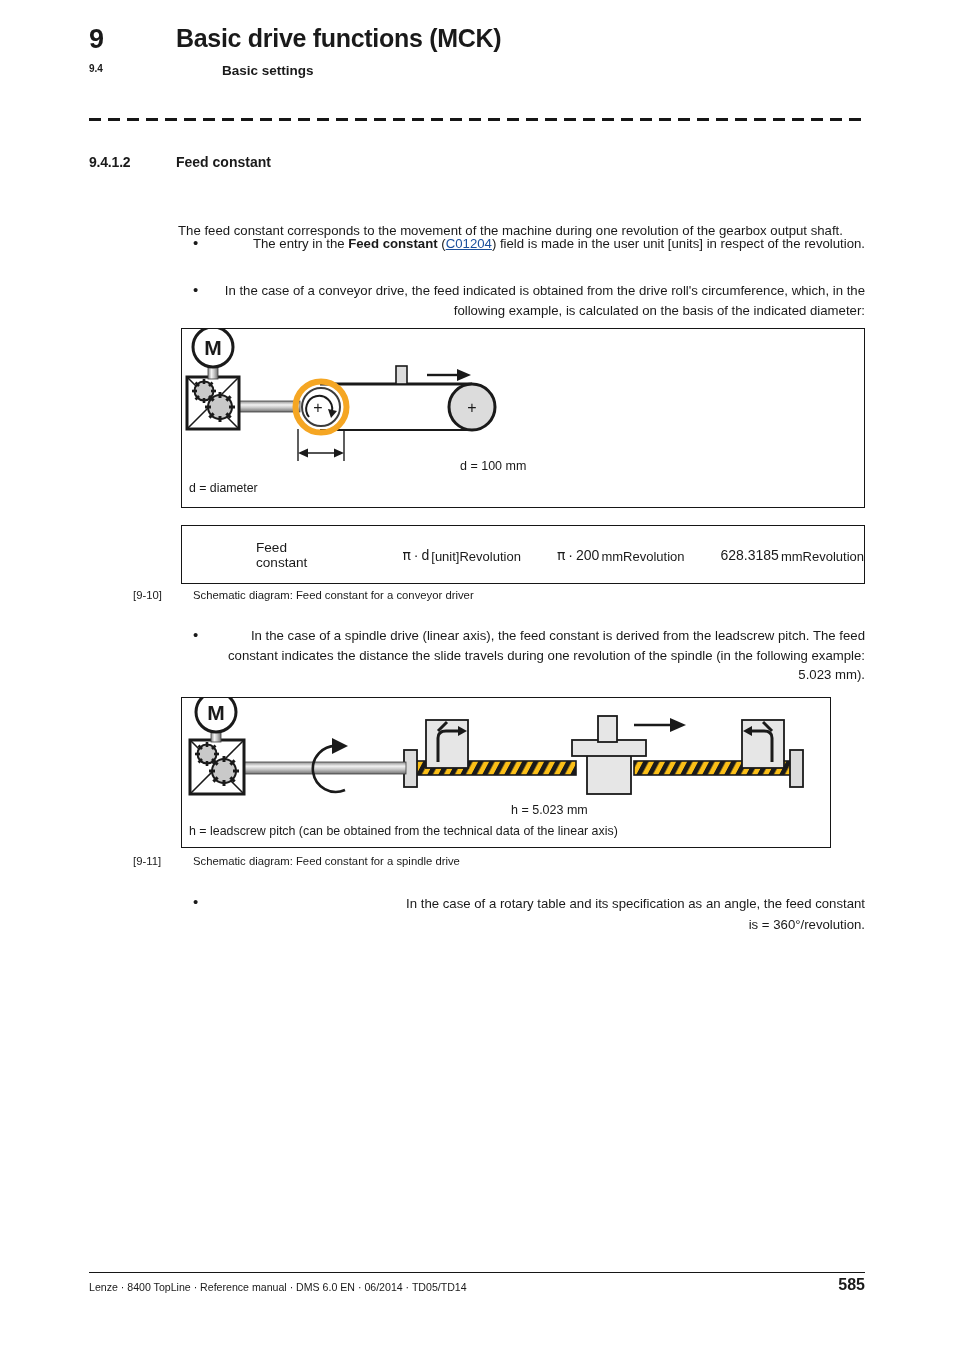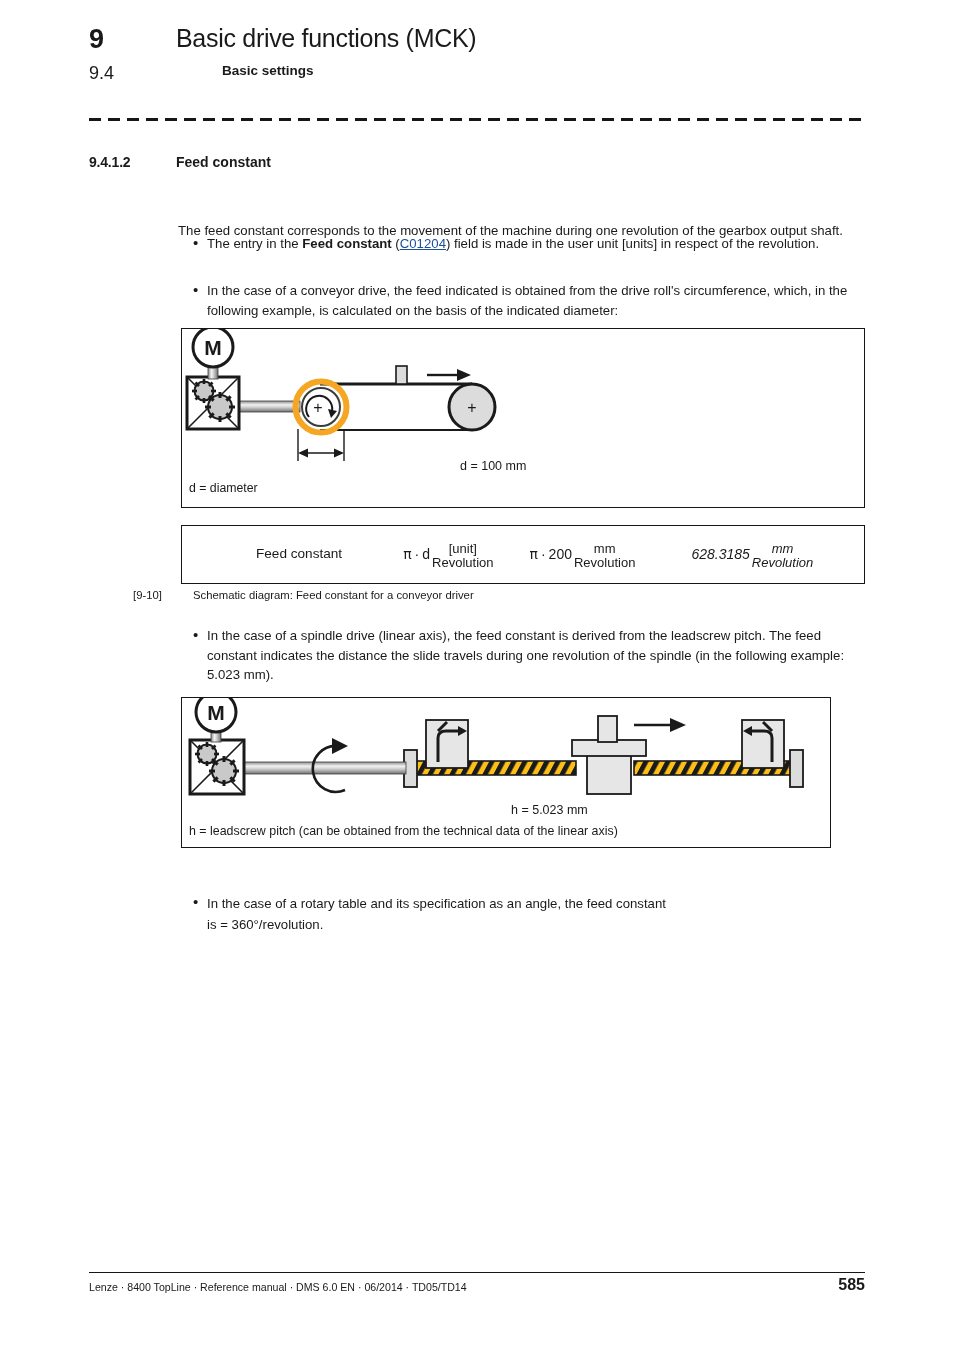--- a/index.html
+++ b/index.html
@@ -14,25 +14,25 @@
   }
   .page { position: absolute; inset: 0; }
 
   
   .hdr-chapnum {
     position: absolute; left: 89px; top: 24px;
     font-size: 27px; font-weight: 700; letter-spacing: -0.2px;
   }
   .hdr-chaptitle {
     position: absolute; left: 176px; top: 24px;
-    font-size: 25px; font-weight: 400; letter-spacing: -0.3px;
+    font-size: 25px; font-weight: 700; letter-spacing: -0.3px;
   }
   .hdr-secnum {
     position: absolute; left: 89px; top: 63px;
-    font-size: 18px; font-weight: 400;
+    font-size: 10px; font-weight: 700;
   }
   .hdr-sectitle {
     position: absolute; left: 176px; top: 63px;
     font-size: 13.5px; font-weight: 700; margin-left: 46px;
   }
   .hdr-rule {
     position: absolute; left: 89px; top: 118px; width: 776px; height: 3px;
     background-image: repeating-linear-gradient(to right,
         #161616 0px, #161616 12px, transparent 12px, transparent 19px);
   }
@@ -54,21 +54,21 @@
     text-align: justify;
     margin-top: 33px;
   }
   .bullet {
     position: absolute; width: 672px;
     font-size: 13.2px; line-height: 19.5px;
   }
   .bullet .dot {
     position: absolute; left: 0; top: -1px; font-size: 15px; line-height: 19.5px;
   }
-  .bullet .btext { display: block; margin-left: 14px; }
+  .bullet .btext { display: block; margin-left: 14px; text-align: right; }
   .b { font-weight: 700; }
   .lnk { color: #1a4f9c; text-decoration: underline; }
 
   
   .figbox {
     position: absolute; border: 1.3px solid #161616; background: #fff;
   }
   .figlabel {
     position: absolute; font-size: 12.3px;
   }
@@ -80,21 +80,21 @@
 
   
   .formula-row {
     position: absolute; display: flex; align-items: center;
   }
   .f-lab { font-size: 13.6px; }
   .f-term { display: flex; align-items: center; }
   .f-pi { font-size: 14px; font-family: "DejaVu Sans", sans-serif; }
   .f-num { font-size: 14px; }
   .frac {
-    display: inline-flex; flex-direction: column; align-items: center;
+    display: inline-flex; flex-direction: row; align-items: center;
     line-height: 1.04; margin-left: 2px; position: relative; top: 2px;
   }
   .frac .top { font-size: 13px; }
   .frac .bot { font-size: 13px; }
 
   
   .foot-rule {
     position: absolute; left: 89px; top: 1272px; width: 776px; height: 1px;
     background: #161616;
   }
@@ -238,21 +238,21 @@
       <span class="f-term" style="margin-left:36px;">
         <span class="f-pi">π</span>
         <span class="f-num" style="margin:0 3px;">·</span>
         <span class="f-num">200</span>
         <span class="frac">
           <span class="top">mm</span>
           <span class="bot">Revolution</span>
         </span>
       </span>
 
-      <span class="f-term" style="margin-left:56px;font-style:italic;">
+      <span class="f-term" style="margin-left:36px;">
         <span class="f-num">628.3185</span>
         <span class="frac">
           <span class="top">mm</span>
           <span class="bot">Revolution</span>
         </span>
       </span>
 
     </div>
   </div>
 
@@ -357,20 +357,24 @@
 
       <rect x="29" y="24" width="10" height="20" fill="url(#shaftGradV2)" stroke="#3d3d3d" stroke-width="0.8"></rect>
       <circle cx="34" cy="14" r="20" fill="#ffffff" stroke="#1a1a1a" stroke-width="3"></circle>
       <text x="34" y="22" text-anchor="middle" font-family="Liberation Sans, sans-serif" font-size="21" font-weight="bold" fill="#1a1a1a">M</text>
     </svg>
 
     <div class="figlabel" style="left:329px; top:105px; font-size:12.5px;">h = 5.023 mm</div>
     <div class="figlabel" style="left:7px; top:126px; font-size:12.4px;">h = leadscrew pitch (can be obtained from the technical data of the linear axis)</div>
   </div>
 
+  <div class="cap" style="left:133px; top:855px; width:600px; height:14px;">
+    <span class="capnum">[9-11]</span>
+    <span class="captext">Schematic diagram: Feed constant for a spindle drive</span>
+  </div>
 
   <div class="bullet" style="left:193px; top:893px;">
     <span class="dot">•</span>
     <span class="btext" style="line-height:21px;">
       <span>In the case of a rotary table and its specification as an angle, the feed constant</span><br>
       <span>is = 360°/revolution.</span>
     </span>
   </div>
 
   <div class="foot-rule"></div>

